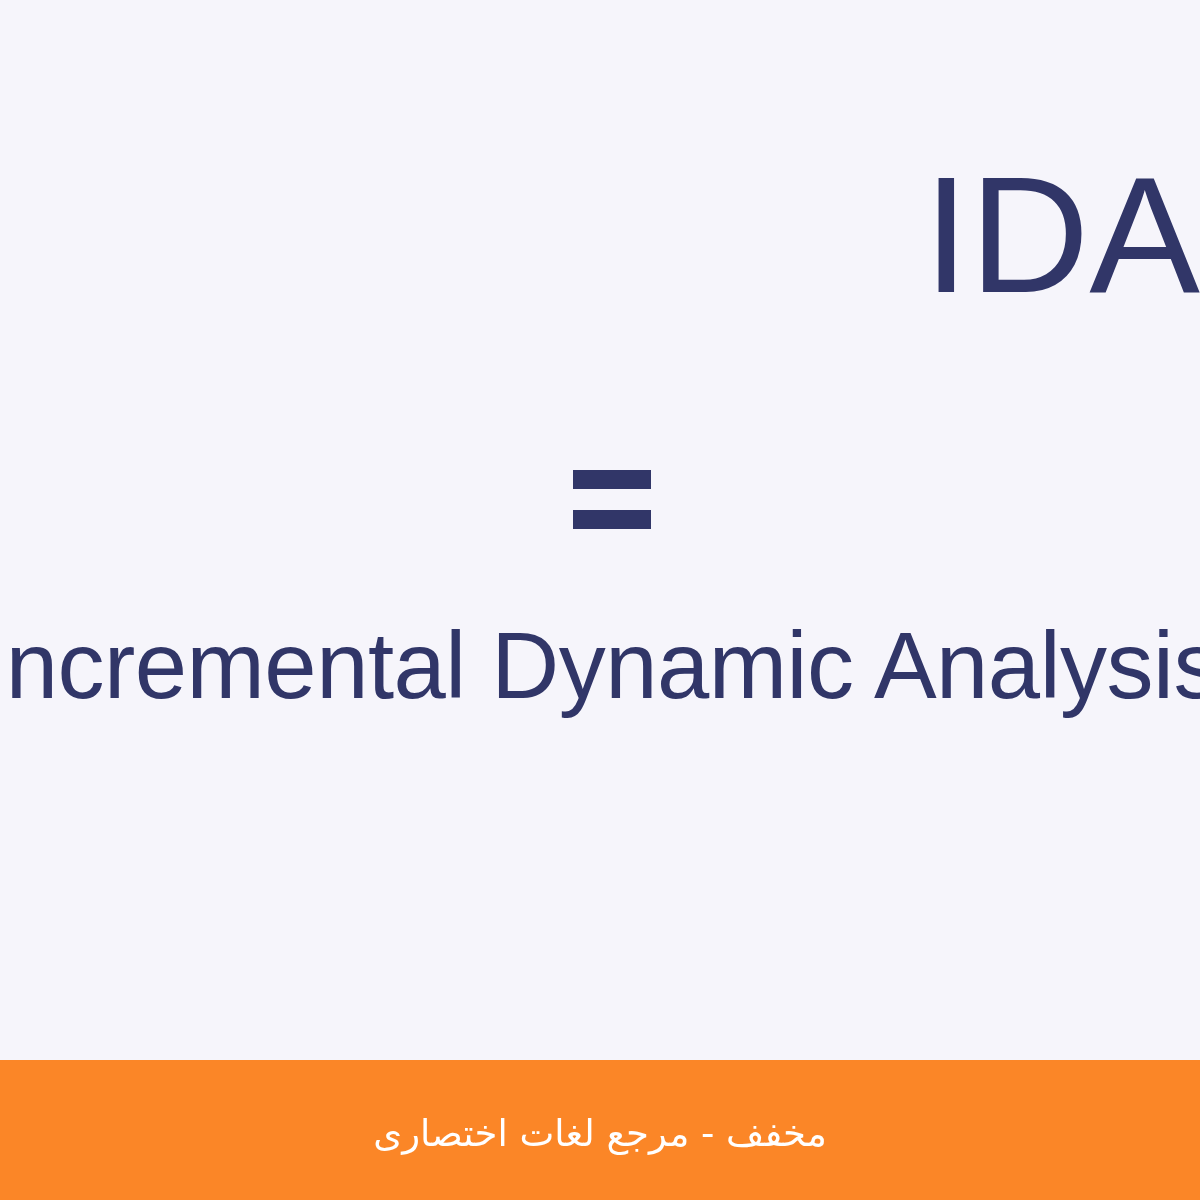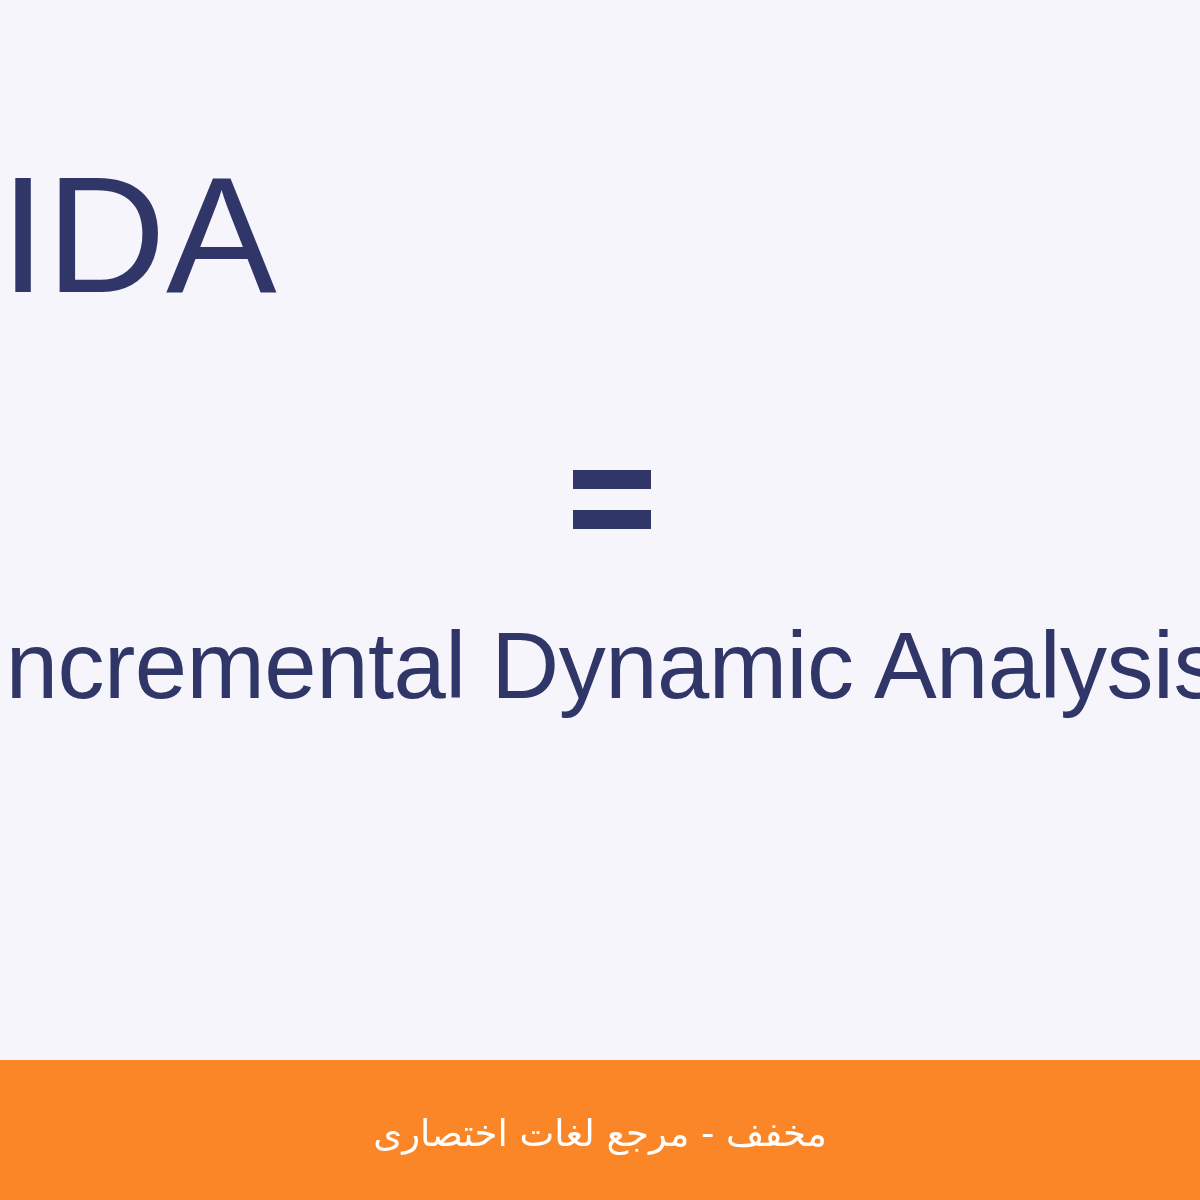--- a/index.html
+++ b/index.html
@@ -33,21 +33,21 @@
     height: 1060px;
     overflow: hidden;
   }
 
   
   .abbr {
     position: absolute;
     left: 0;
     top: 152px;
     width: 1200px;
-    text-align: left;
+    text-align: right;
     font-family: "Liberation Sans", "DejaVu Sans", sans-serif;
     font-size: 166px;
     line-height: 1;
     font-weight: 400;
     color: #313668;
     letter-spacing: 0px;
     white-space: nowrap;
   }
 
   

